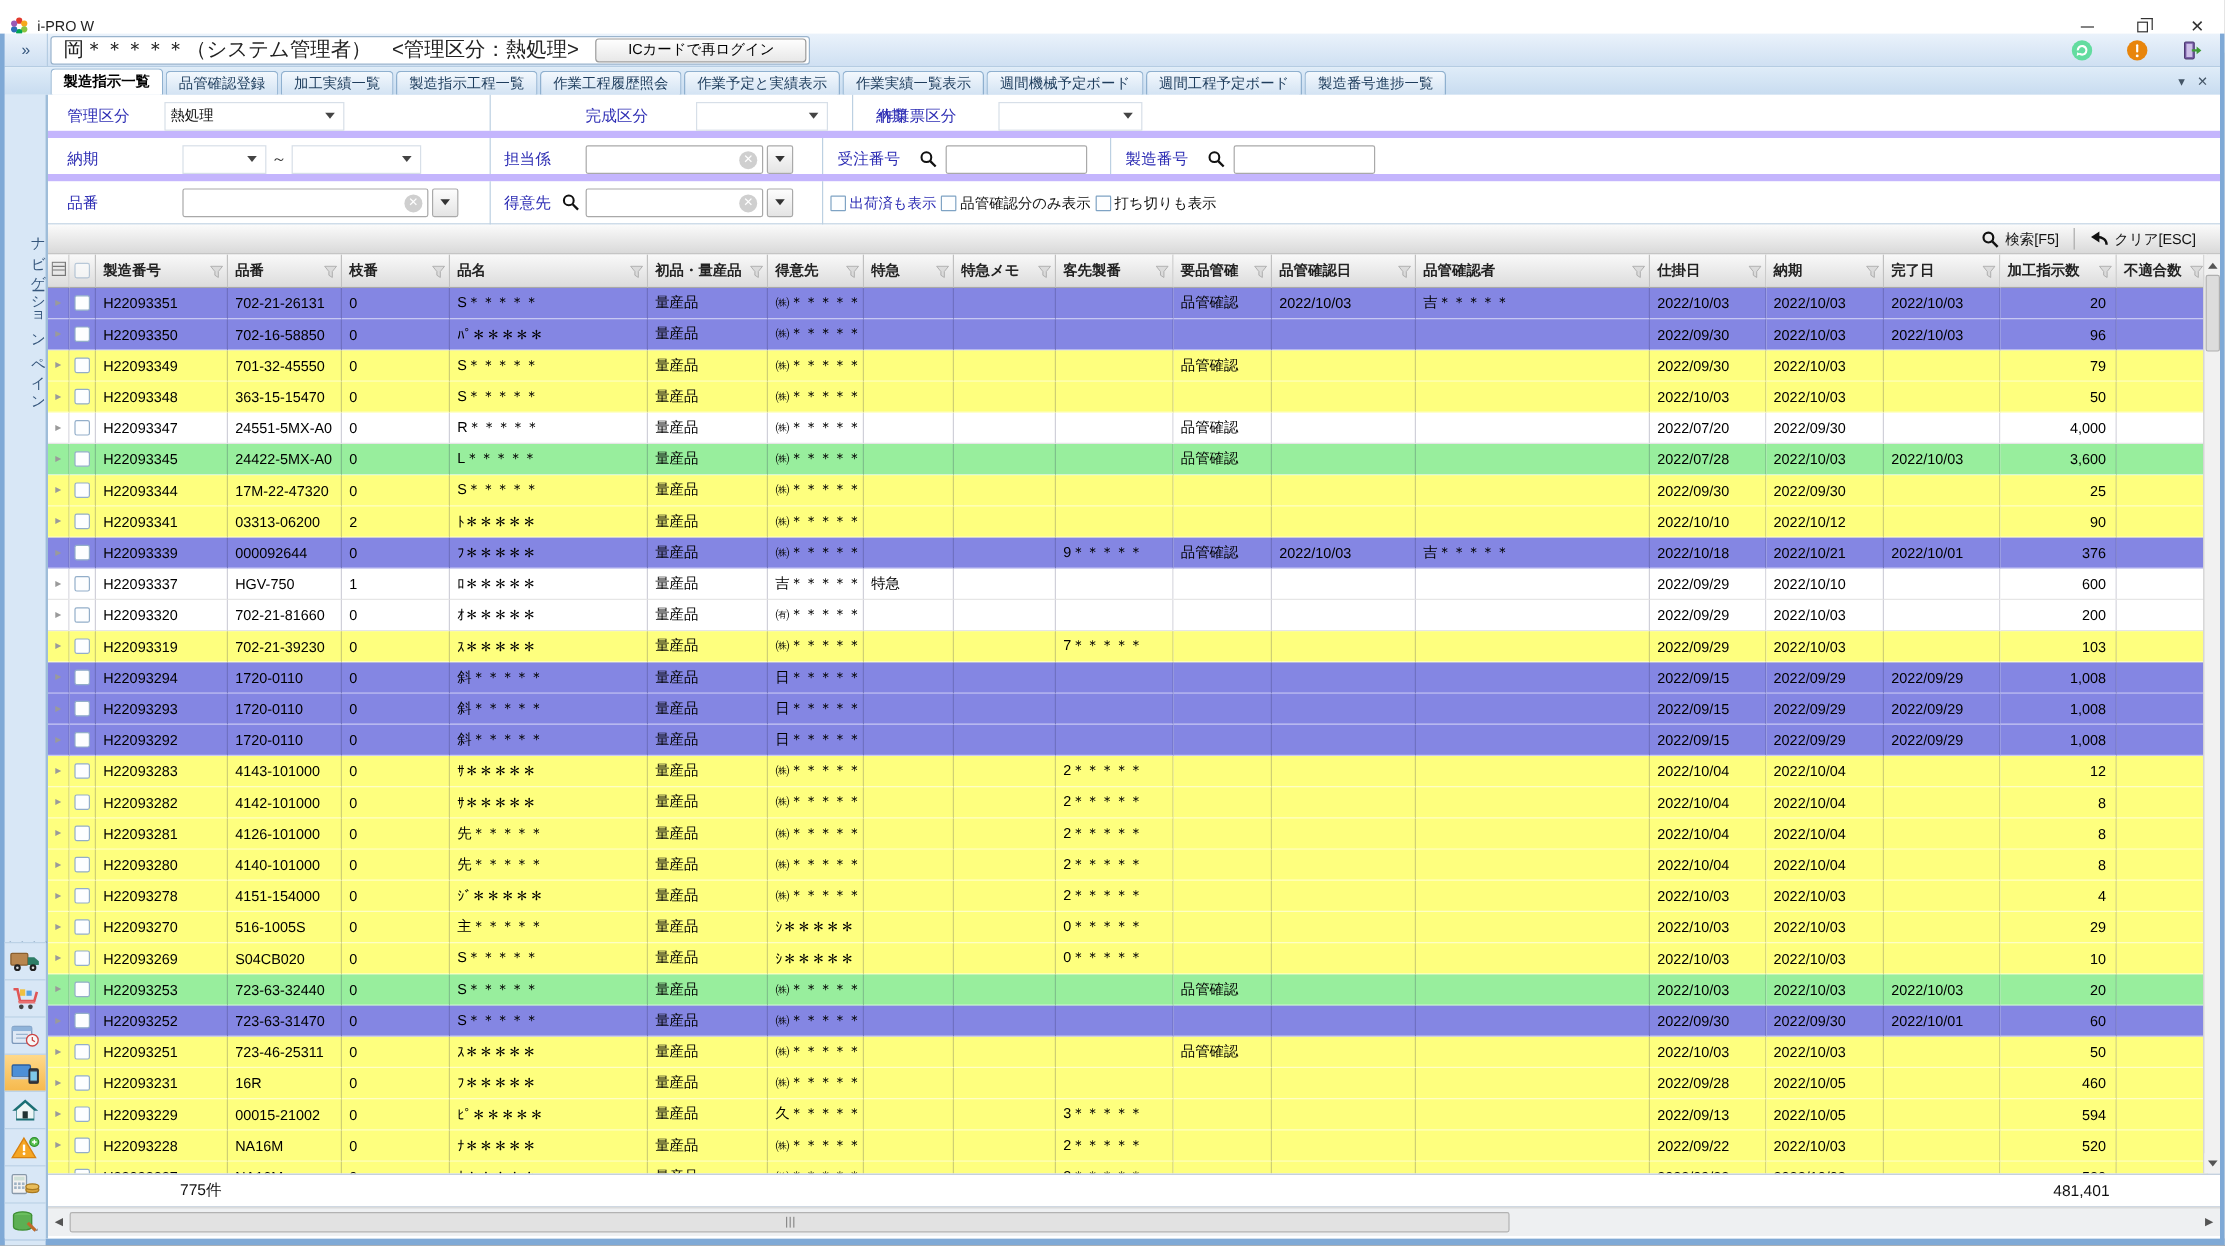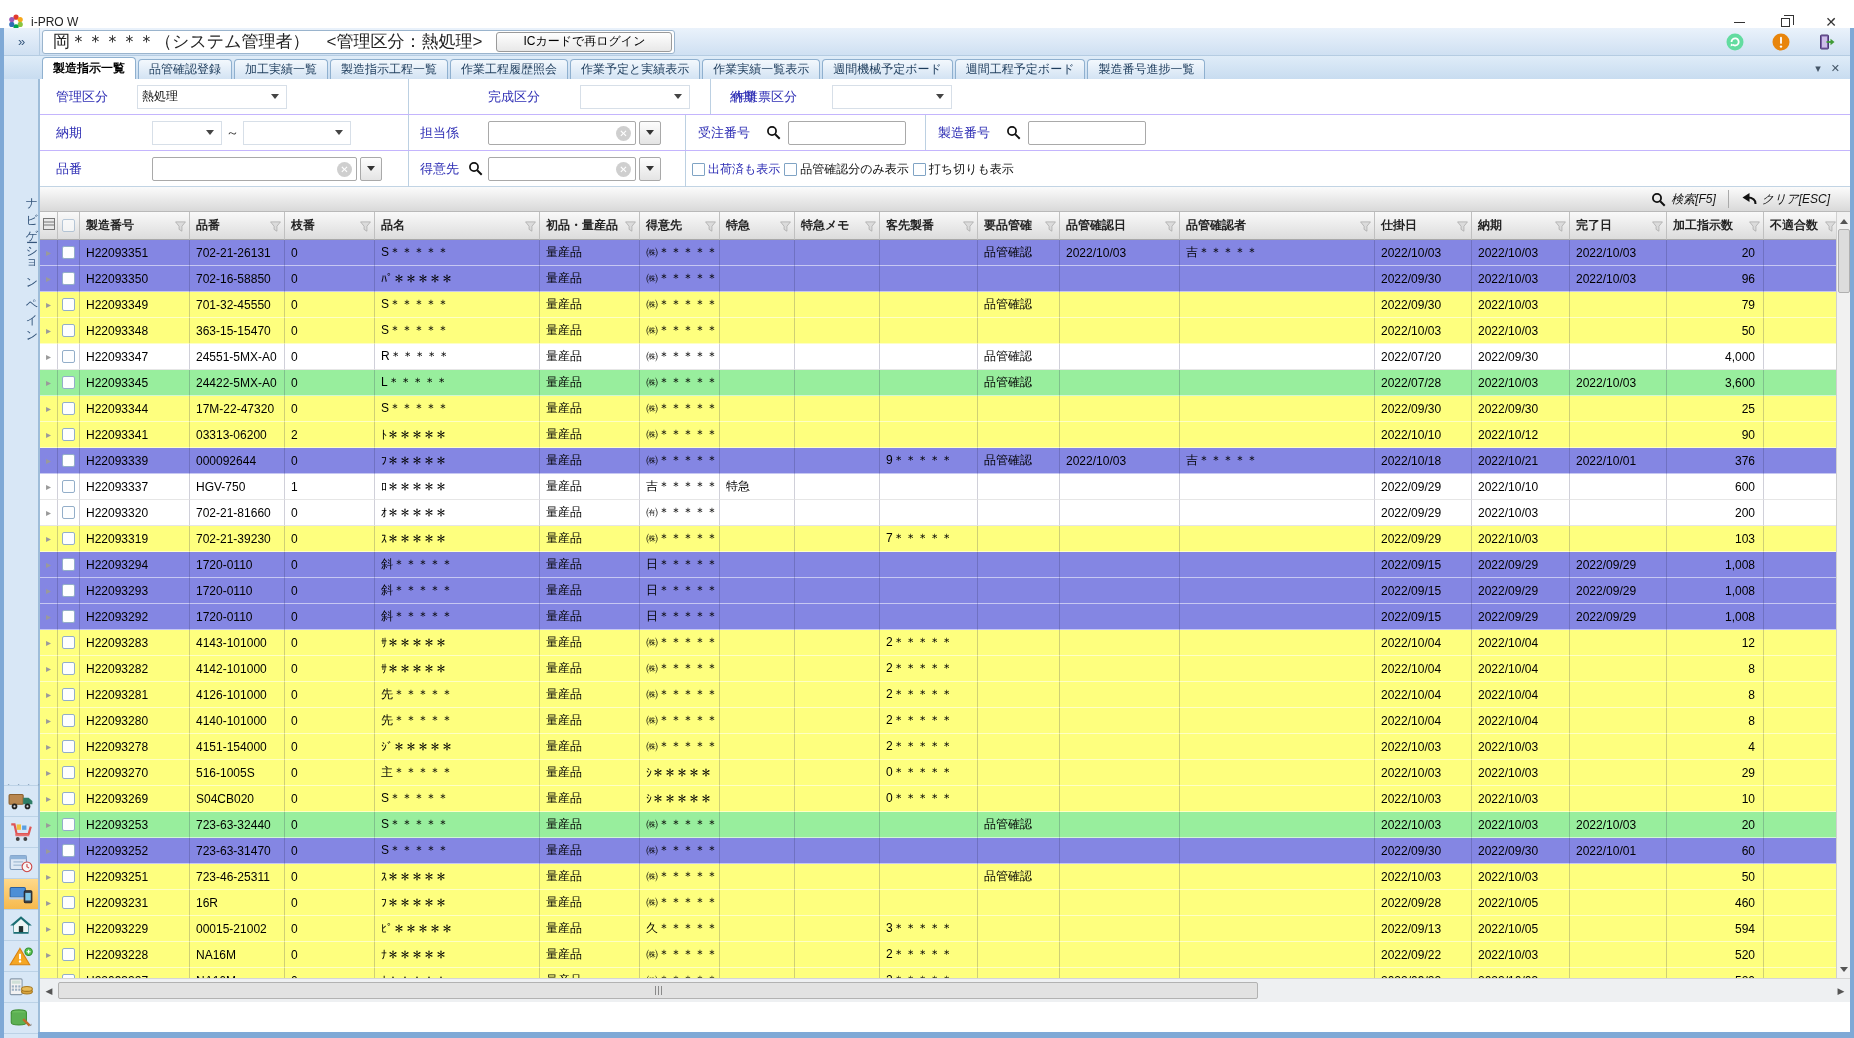--- a/index.html
+++ b/index.html
@@ -48,21 +48,21 @@
                writing-mode:vertical-rl; font-size:12px; color:#35567c; letter-spacing:2px; }
   .side-grip{ position:absolute; top:700px; left:0; width:34px; text-align:center; color:#8aa5c0; font-size:9px; letter-spacing:1px;}
   .side-icons{ position:absolute; top:706px; left:0; width:34px; }
   .side-ico{ width:34px; height:31px; display:flex; align-items:center; justify-content:center;
              border-top:1px solid #bcd2e6; cursor:pointer; background:#d8e7f6;}
   .side-ico.selected{ background:linear-gradient(#ffd98a,#f6b94d); }
   .side-ico svg{ width:26px; height:20px; }
   .main{ flex:1; position:relative; background:#fff; display:flex; flex-direction:column; }
   
   .filters{ height:108px; position:relative; border-bottom:1px solid #c2d4e4; }
-  .frow{ position:relative; height:36px; border-bottom:1px solid #c4b5fd; }
+  .frow{ position:relative; height:36px; border-bottom:6px solid #c4b5fd; }
   .fcell-line{ position:absolute; top:0; bottom:0; width:1px; background:#bcd0e2; }
   .flabel{ position:absolute; top:0; height:36px; display:flex; align-items:center; color:#2d2db4; font-size:13px; }
   .fctrl{ position:absolute; top:5px; height:25px; display:flex; align-items:center; }
   .combo{ height:24px; background:#fff; display:flex; align-items:center; justify-content:flex-end;
           border:1px solid #d7dfe8; cursor:pointer; }
   .combo .car{ width:0; height:0; border:4px solid transparent; border-top:5px solid #444; margin:4px 7px 0 0; }
   .tin{ height:24px; border:1px solid #a9a9a9; border-radius:2px; background:#fff; position:relative; }
   .tin .clr{ position:absolute; right:4px; top:4px; width:15px; height:15px; border-radius:50%; background:#cfcfcf;
              color:#fff; font-size:10px; line-height:15px; text-align:center; cursor:pointer;}
   .dropbtn{ width:22px; height:24px; margin-left:3px; border:1px solid #a9a9a9; border-radius:2px;
@@ -70,21 +70,21 @@
   .dropbtn .car{ width:0; height:0; border:4px solid transparent; border-top:5px solid #333; margin-top:4px;}
   .mag{ width:15px; height:15px; margin:0 4px; }
   .tilde{ color:#333; font-size:13px; margin:0 4px; }
   .fchecks{ position:absolute; left:652px; top:0; height:36px; display:flex; align-items:center; gap:4px; }
   .chk{ display:flex; align-items:center; gap:3px; cursor:pointer; font-size:12px; }
   .chk .box{ width:13px; height:13px; border:1px solid #7fa3c4; background:#fdfeff; border-radius:1px; }
   .chk.blue span{ color:#2d2db4; }
   
   .toolbar{ height:25px; background:linear-gradient(#fbfbfb,#d9d9d9); border-bottom:1px solid #b9b9b9;
             display:flex; align-items:center; justify-content:flex-end; padding-right:10px; }
-  .tbtn{ height:21px; display:flex; align-items:center; gap:5px; padding:0 10px; cursor:pointer; font-size:12px; color:#111;font-style:italic; }
+  .tbtn{ height:21px; display:flex; align-items:center; gap:5px; padding:0 10px; cursor:pointer; font-size:12px; color:#111; }
   .tsep{ width:1px; height:18px; background:#aaa; margin:0 2px; }
   
   .gridwrap{ height:766px; position:relative; overflow:hidden; }
   table.grid{ table-layout:fixed; width:1800px; border-collapse:separate; border-spacing:0; }
   .grid th{ height:28px; background:linear-gradient(#f9f9f9,#dcdcdc); border-right:1px solid #c0c0c0;
             border-bottom:1px solid #a8a8a8; font-size:12px; font-weight:bold; color:#222; text-align:left;
             padding:0 2px 0 6px; white-space:nowrap; overflow:hidden; position:relative;}
   .grid th .funnel{ position:absolute; right:3px; top:9px; opacity:.8; }
   .grid td{ height:26px; border-right:1px solid rgba(40,40,80,.22); border-bottom:1px solid rgba(255,255,255,.55);
             padding:0 4px 0 6px; font-size:12px; color:#000; white-space:nowrap; overflow:hidden; }
@@ -1165,20 +1165,24 @@
             <div class="vs-arrow up">
                 <i></i>
               </div>
             <div class="vs-thumb"></div>
             <div class="vs-arrow down">
                 <i></i>
               </div>
           </div>
         </div>
 
+        <div class="gridfooter">
+          <span class="foot-count">775件</span>
+          <span class="foot-total">481,401</span>
+        </div>
 
         <div class="hscroll">
           <span class="hs-arrow left">◀</span>
           <div class="hs-thumb">
               <i></i>
               <i></i>
               <i></i>
             </div>
           <span class="hs-arrow right">▶</span>
         </div>

